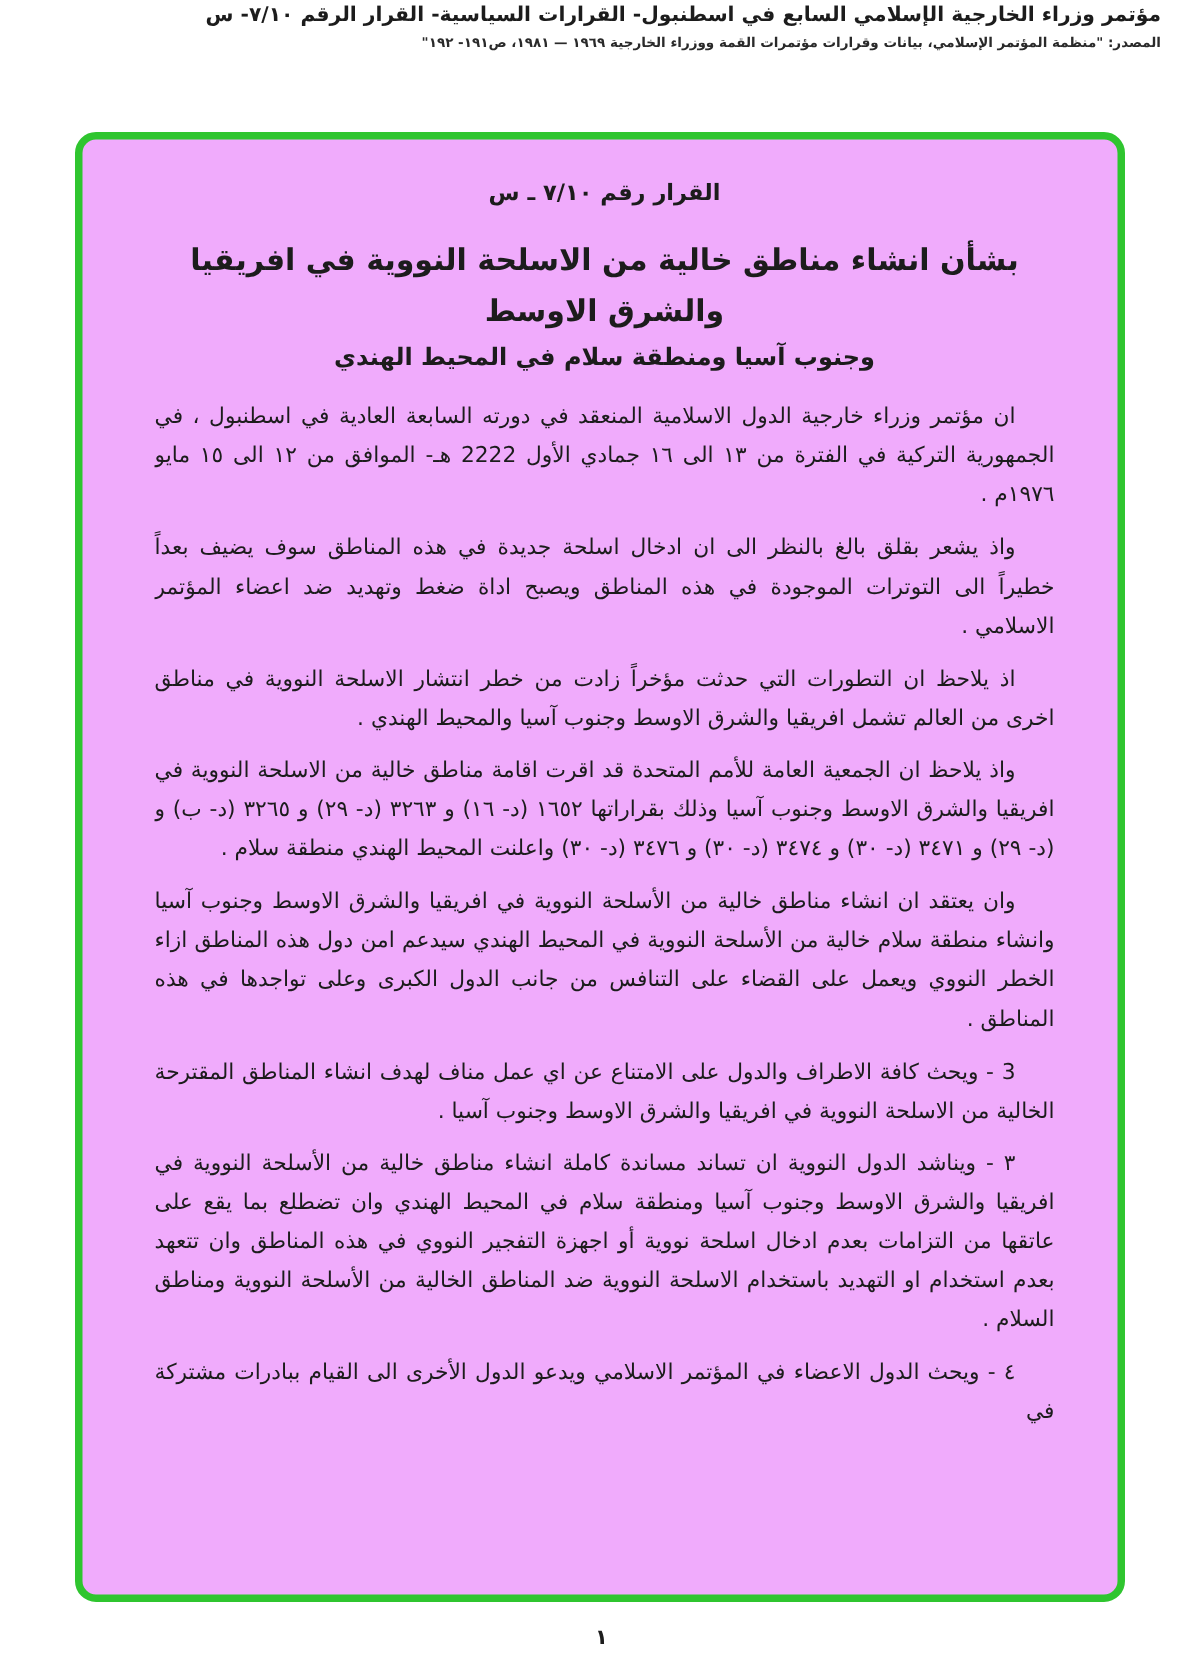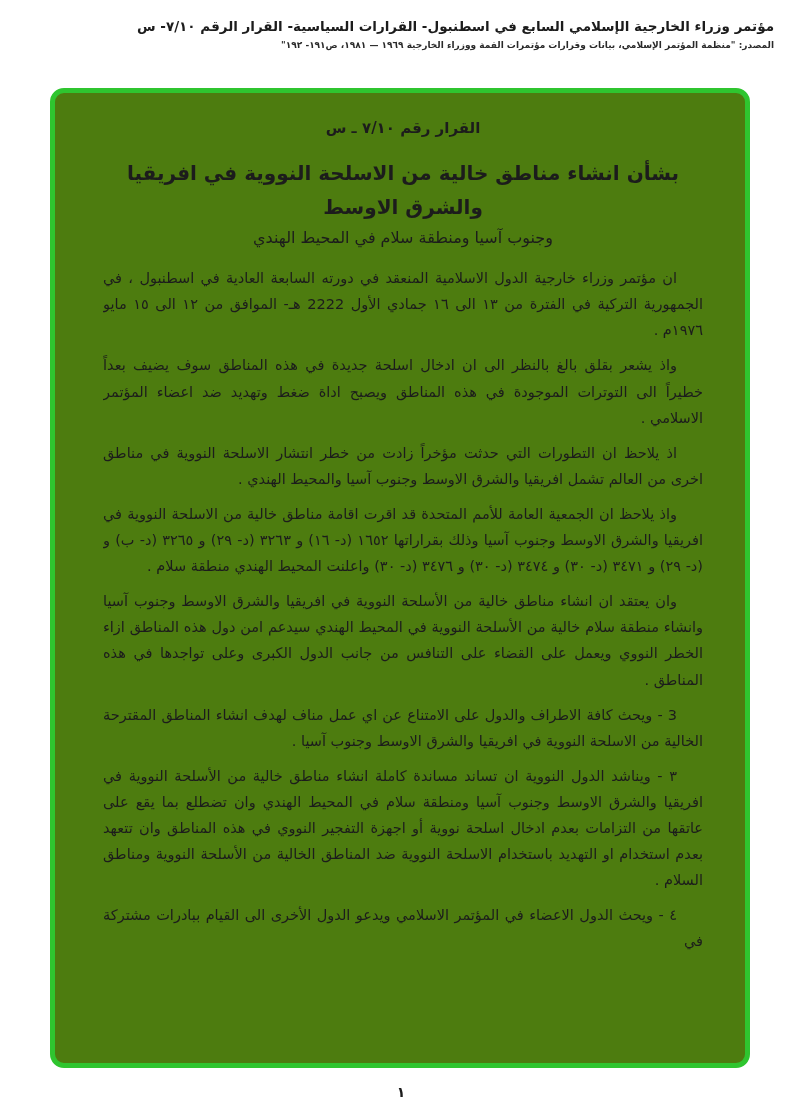--- a/index.html
+++ b/index.html
@@ -12,21 +12,21 @@
     width: 802px;
     height: 1110px;
     background: #ffffff;
     font-family: "DejaVu Sans", sans-serif;
     color: #1c1c1c;
     overflow: hidden;
     margin: 0 auto;
   }
   .scan-header {
     position: absolute;
-    top: 16px;
+    top: 0;
     right: 28px;
     left: 90px;
     direction: rtl;
     text-align: right;
   }
   .scan-header .h-line1 {
     font-size: 13.5px;
     font-weight: bold;
     letter-spacing: 0.2px;
     line-height: 1.5;
@@ -38,21 +38,21 @@
     color: #2a2a2a;
   }
   .green-box {
     position: absolute;
     left: 50px;
     top: 88px;
     width: 700px;
     height: 980px;
     border: 5px solid #2fc52f;
     border-radius: 14px;
-    background: #4d7c0f;
+    background: #f0abfc;
     box-sizing: border-box;
     padding-left: 40px;
   }
   .box-content {
     position: absolute;
     top: 22px;
     right: 42px;
     left: 48px;
     bottom: 12px;
     direction: rtl;
@@ -68,21 +68,21 @@
     margin-bottom: 14px;
   }
   .doc-title {
     text-align: center;
     font-weight: bold;
     font-size: 20px;
     line-height: 1.7;
   }
   .doc-title-sub {
     text-align: center;
-    font-weight: normal;
+    font-weight: bold;
     font-size: 16px;
     line-height: 1.7;
     margin-bottom: 14px;
   }
   .para {
     margin: 0 0 9px 0;
     text-indent: 26px; 
   }
   .footer-page-number {
     position: absolute;

